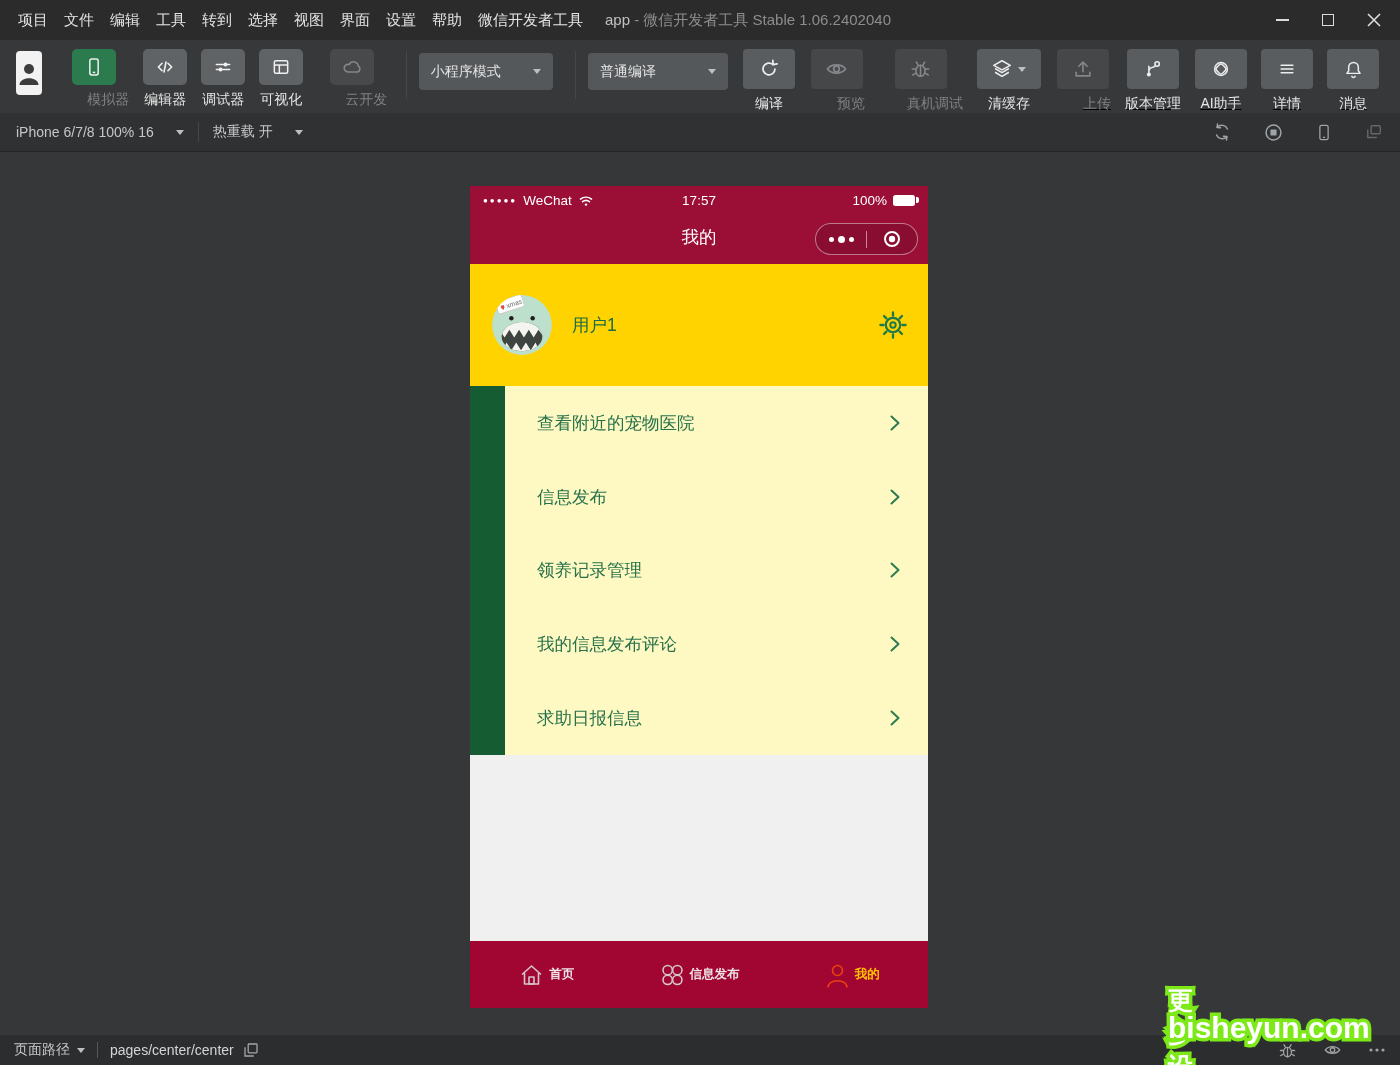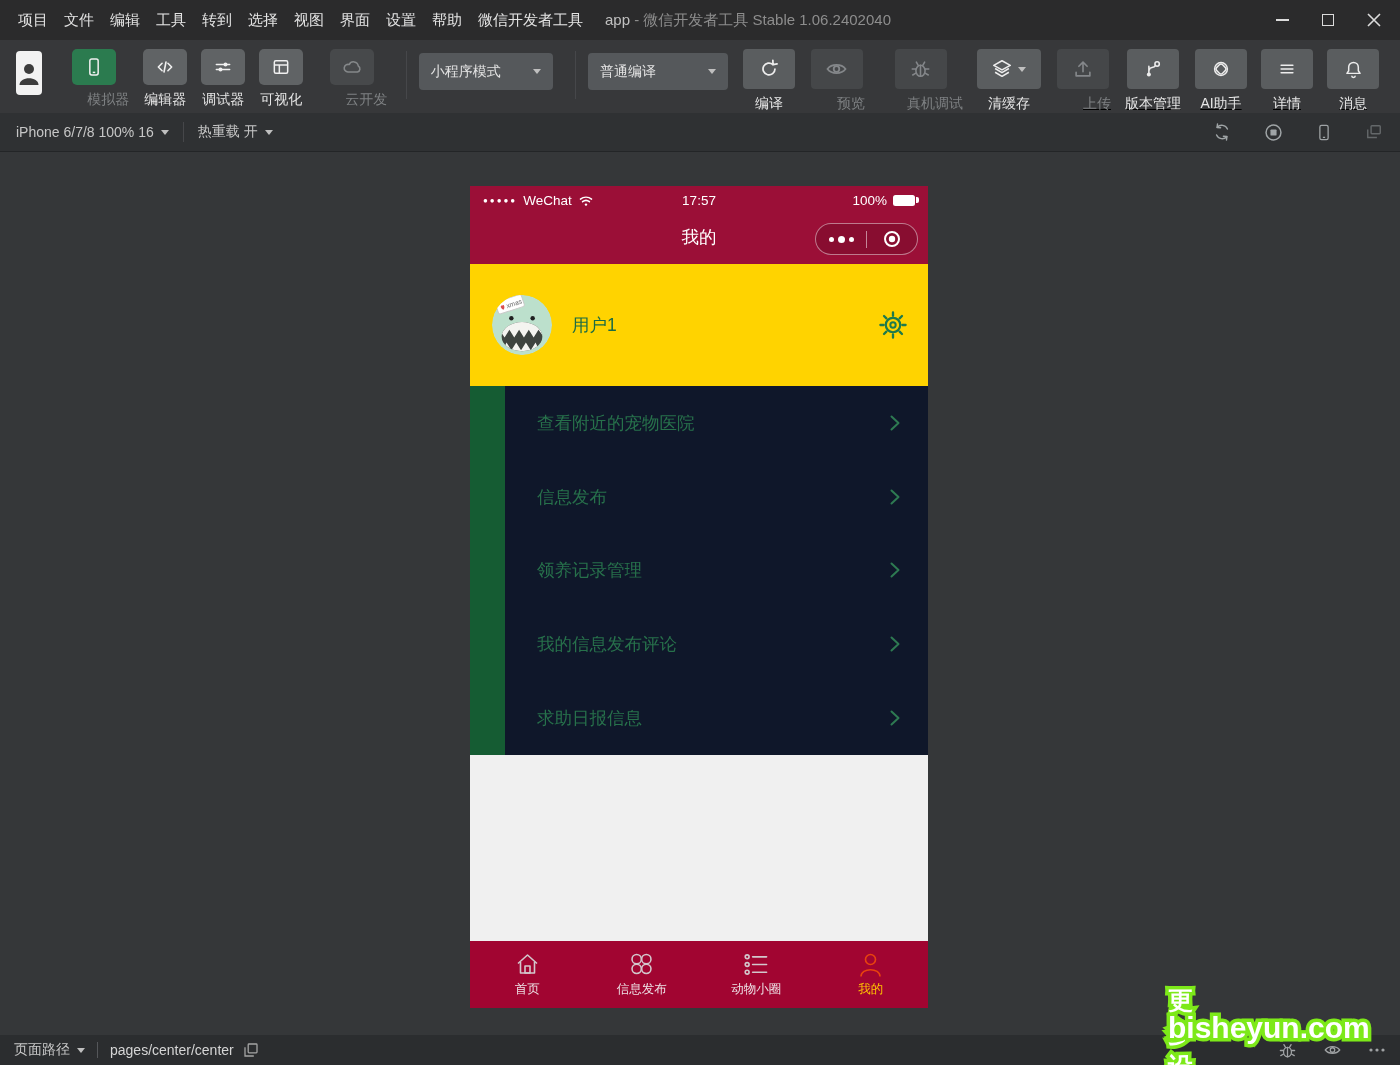--- a/index.html
+++ b/index.html
@@ -42,21 +42,21 @@
     border-top:5px solid #BFBFBF; display:inline-block; }
   .abtn { height:40px; min-width:52px; border-radius:4px; background:#5A5D5F; color:#EDEDED;
     display:flex; align-items:center; justify-content:center; gap:5px; padding:0 6px; }
   .abtn.dim { background:#454749; color:#84878A; }
   .rgroup { margin-left:auto; display:flex;text-decoration:underline; }
 
   
   .devicebar { position:absolute; top:113px; left:0; right:0; height:39px;
     background:#2F3133; border-bottom:1px solid #232527; display:flex; align-items:center;
     padding:0 16px; font-size:14px; color:#C6C6C6; }
-  .devicebar .sel { display:flex; align-items:center; gap:7px; }
+  .devicebar .sel { display:flex; align-items:center; gap:22px; }
   .devsep { width:1px; height:20px; background:#46474A; margin:0 14px; }
   .dicons { margin-left:auto; display:flex; gap:31px; align-items:center; color:#9FA4A6; }
   .dicons .dim { color:#64686A; }
 
   
   .canvas { position:absolute; top:152px; left:0; right:0; bottom:30px; background:#353739; }
   .phone { position:absolute; left:470px; top:186px; width:458px; height:822px;
     display:flex; flex-direction:column; background:#fff; }
   .p-status { height:28px; background:#9B0F37; color:#fff; display:flex; align-items:center;
     padding:0 13px; font-size:13.5px; }
@@ -73,31 +73,31 @@
     display:flex; align-items:center; }
   .cap-half { flex:1; display:flex; align-items:center; justify-content:center; gap:4px; }
   .cdot { width:5px; height:5px; border-radius:50%; background:#fff; }
   .cdot.big { width:7px; height:7px; }
   .capdiv { width:1px; height:17px; background:rgba(255,255,255,.5); }
 
   .p-profile { height:122px; background:#FFD300; display:flex; align-items:center; padding:0 21px; }
   .p-profile .uname { font-size:17.5px; color:#1B6B45; margin-left:19px; }
   .p-profile .gear { margin-left:auto; color:#1E7A4C; }
 
-  .p-menu { height:369px; background:#0f172a; display:flex; }
+  .p-menu { height:369px; background:#fef9c3; display:flex; }
   .stripe { width:35px; background:#155C33; }
   .mitems { flex:1; display:flex; flex-direction:column; }
   .mitem { flex:1; display:flex; align-items:center; padding:0 25px 0 32px;
     font-size:17.5px; color:#27714B; }
   .mitem .chev { margin-left:auto; color:#2E7A52; }
 
   .p-fill { flex:1; background:#F0F0F0; }
   .p-tab { height:67px; background:#A10531; display:flex; }
-  .ptab { flex:1; display:flex; flex-direction:column; align-items:center; justify-content:center;
-    gap:4px; color:#D3C7CC; }
+  .ptab { flex:1; display:flex; flex-direction:row; align-items:center; justify-content:center;
+    gap:4px; color:#D3C7CC;font-weight:bold; }
   .ptab .plbl { font-size:12.5px; color:#EDE2E6; }
   .ptab.active { color:#E8430E; }
   .ptab.active .plbl { color:#FFC400; }
 
   
   .bottombar { position:absolute; left:0; right:0; bottom:0; height:30px; background:#2B2D2F;
     display:flex; align-items:center; padding:0 14px; font-size:14px; color:#C8C8C8; }
   .bottombar .sel { display:flex; align-items:center; gap:7px; }
   .bsep { width:1px; height:16px; background:#55575A; margin:0 12px; }
   .pathtxt { color:#D5D5D5; margin-right:9px; }
@@ -463,31 +463,20 @@
     </div>
     <div class="ptab">
       <svg width="27" height="26" viewBox="0 0 28 28" fill="none" stroke="currentColor" stroke-width="1.7">
           <circle cx="8.8" cy="8.8" r="5"></circle>
           <circle cx="19.2" cy="8.8" r="5"></circle>
           <circle cx="8.8" cy="19.2" r="5"></circle>
           <circle cx="19.2" cy="19.2" r="5"></circle>
         </svg>
       <span class="plbl">信息发布</span>
     </div>
-    <div class="ptab">
-      <svg width="28" height="25" viewBox="0 0 28 26" fill="none" stroke="currentColor" stroke-width="1.7" stroke-linecap="round">
-          <circle cx="4.8" cy="5" r="2"></circle>
-          <path d="M10.5 5 H25"></path>
-          <circle cx="4.8" cy="13" r="2"></circle>
-          <path d="M10.5 13 H25"></path>
-          <circle cx="4.8" cy="21" r="2"></circle>
-          <path d="M10.5 21 H25"></path>
-        </svg>
-      <span class="plbl">动物小圈</span>
-    </div>
     <div class="ptab active">
       <svg width="27" height="26" viewBox="0 0 26 26" fill="none" stroke="currentColor" stroke-width="1.6">
           <circle cx="13" cy="8.5" r="5"></circle>
           <path d="M3.5 25.5 C3.5 16.5 22.5 16.5 22.5 25.5"></path>
         </svg>
       <span class="plbl">我的</span>
     </div>
   </div>
 </div>
 

